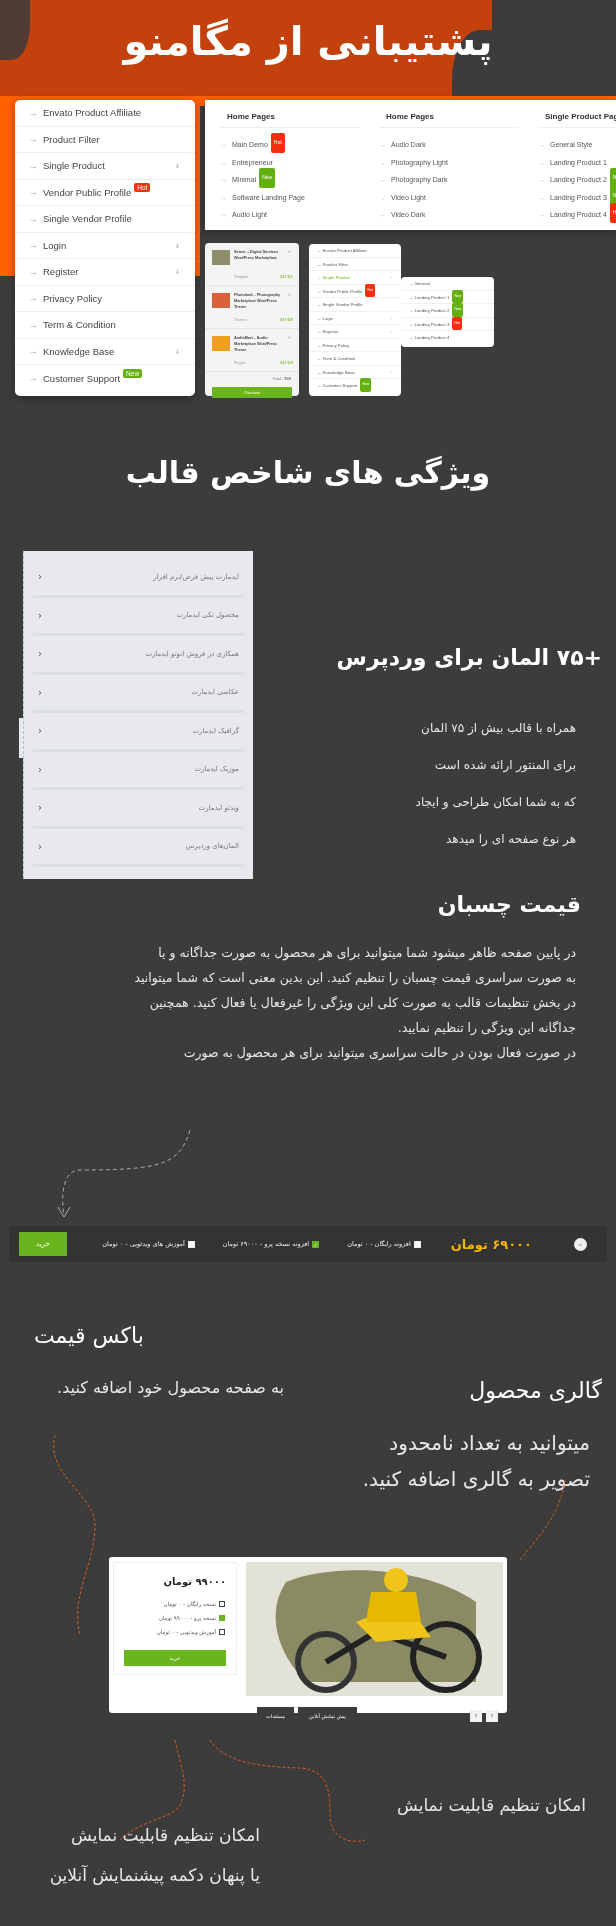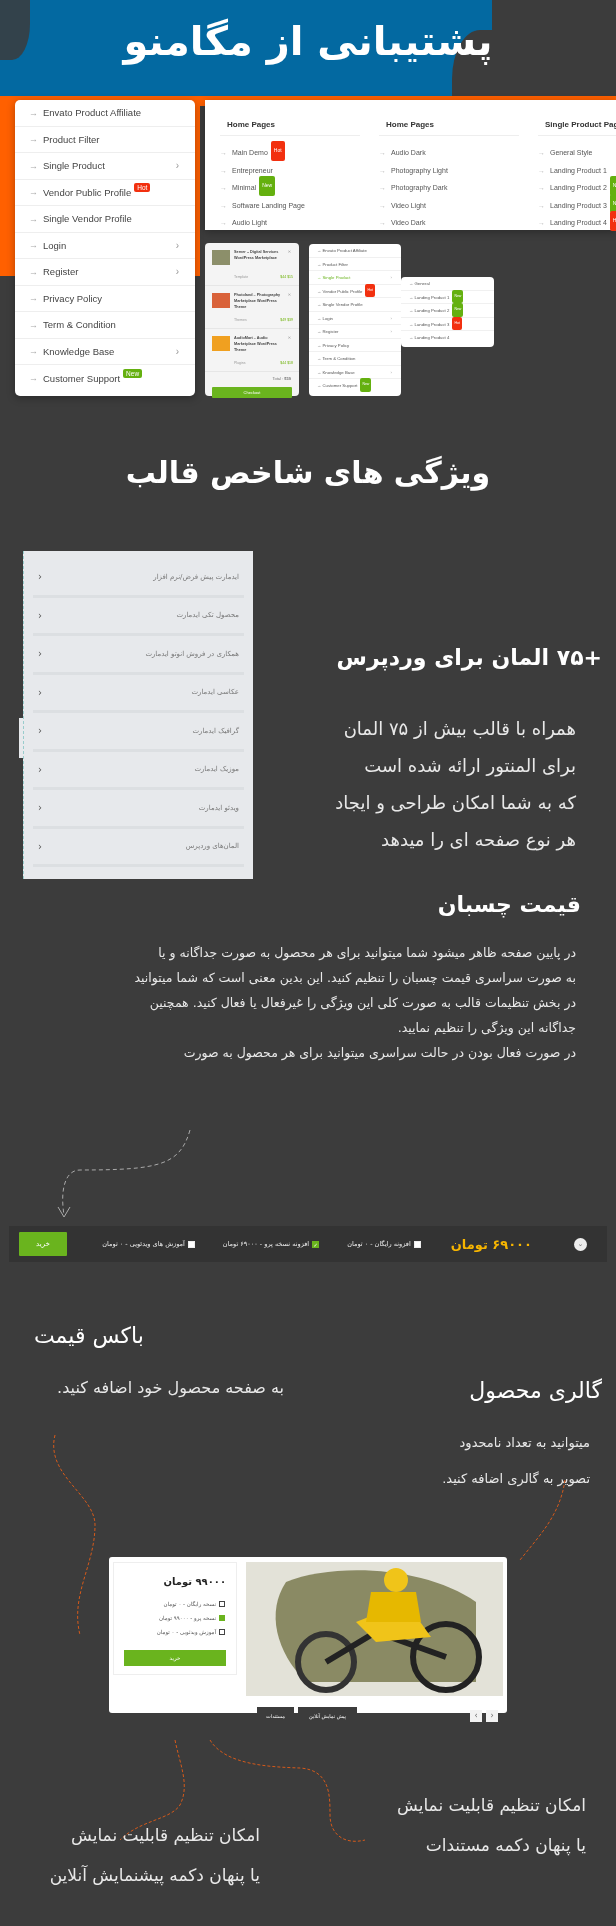--- a/index.html
+++ b/index.html
@@ -1,37 +1,37 @@
 <!DOCTYPE html>
 <html><head>
 <meta charset="utf-8">
 <style>
   * { box-sizing: border-box; margin: 0; padding: 0; }
   body { width: 616px; height: 1926px; background: #3c3c3c; font-family: "DejaVu Sans", sans-serif; position: relative; overflow: hidden; color: #fff; }
   
-  .hero { position: absolute; left: 0; top: 0; width: 492px; height: 96px; background: #0369a1; }
+  .hero { position: absolute; left: 0; top: 0; width: 492px; height: 96px; background: #c2410c; }
   .hero-splat-l { position: absolute; left: 0; top: 0; width: 30px; height: 60px; background: #3c3c3c; border-radius: 0 0 60% 0; opacity: .85; }
   .hero-splat-r { position: absolute; right: 0; top: 30px; width: 40px; height: 70px; background: #3c3c3c; border-radius: 70% 0 0 0; }
   .hero-title { position: absolute; left: 0; top: 18px; width: 616px; text-align: center; font-size: 40px; font-weight: bold; color: #fff; direction: rtl; }
   .orange-bg { position: absolute; left: 0; top: 96px; width: 200px; height: 180px; background: #ff6000; }
   .orange-bg2 { position: absolute; left: 200px; top: 96px; width: 416px; height: 10px; background: #ff6000; }
 
   
   .menu-card { position: absolute; left: 15px; top: 100px; width: 180px; height: 296px; background: #fff; border-radius: 5px; box-shadow: 0 2px 8px rgba(0,0,0,.3); }
   .menu-item { height: 26.5px; border-bottom: 1px solid #eee; display: flex; align-items: center; padding-left: 14px; font-size: 9.5px; color: #444; font-family: "Liberation Sans", sans-serif; position: relative; }
   .menu-item:last-child { border-bottom: none; }
   .menu-item .arrow { color: #aaa; width: 14px; font-size: 9px; }
   .menu-item .chev { position: absolute; right: 16px; color: #999; font-size: 10px; }
   .badge { display: inline-block; font-size: 6.5px; color: #fff; padding: 1px 3px; border-radius: 2px; margin-left: 3px; position: relative; top: -5px; font-family: "Liberation Sans", sans-serif; }
   .badge.hot { background: #f2300f; }
   .badge.new { background: #64b00f; }
 
   
   .mega { position: absolute; left: 205px; top: 100px; width: 411px; height: 130px; background: #fff; box-shadow: 0 2px 8px rgba(0,0,0,.3); }
-  .mega-col { position: absolute; top: 8px; }
+  .mega-col { position: absolute; top: 0; }
   .mega-col h4 { font-size: 8px; color: #333; font-family: "Liberation Sans", sans-serif; font-weight: bold; height: 28px; line-height: 34px; border-bottom: 1px solid #eee; padding-left: 7px; }
   .mega-col .mi { font-size: 7px; color: #555; height: 17.5px; line-height: 17.5px; font-family: "Liberation Sans", sans-serif; white-space: nowrap; }
   .mega-col .mi .arr { color: #bbb; margin-right: 5px; }
   .mega-col .list { padding-top: 8px; }
   .mega .badge { font-size: 5px; top: -3px; }
 
   
   .cart { position: absolute; left: 205px; top: 243px; width: 94px; height: 153px; background: #f4f4f4; border-radius: 4px; }
   .cart-item { height: 43px; border-bottom: 1px solid #e6e6e6; position: relative; }
   .cart-thumb { position: absolute; left: 7px; top: 7px; width: 18px; height: 15px; }
@@ -263,21 +263,21 @@
       <span>ویدئو ایدمارت</span>
       <span class="chev-l">‹</span>
     </div>
   <div class="wp-item">
       <span>المان‌های وردپرس</span>
       <span class="chev-l">‹</span>
     </div>
 </div>
 
 <div class="h-feat" style="right:14px;top:645px;font-size:22px;">+۷۵ المان برای وردپرس</div>
-<div class="p-feat" style="right:40px;top:710px;font-size:18px;line-height:37px;">
+<div class="p-feat" style="right:40px;top:710px;font-size:12px;line-height:37px;">
   <div>همراه با قالب بیش از ۷۵ المان</div>
   <div>برای المنتور ارائه شده است</div>
   <div>که به شما امکان طراحی و ایجاد</div>
   <div>هر نوع صفحه ای را میدهد</div>
 </div>
 
 <div class="h-feat" style="right:35px;top:892px;font-size:22px;">قیمت چسبان</div>
 <div class="p-feat" style="right:40px;top:940px;width:540px;font-size:12.5px;line-height:25px;">
   <div>در پایین صفحه ظاهر میشود شما میتوانید برای هر محصول به صورت جداگانه و یا</div>
   <div>به صورت سراسری قیمت چسبان را تنظیم کنید. این بدین معنی است که شما میتوانید</div>
@@ -308,21 +308,21 @@
     </div>
   <div class="buy">خرید</div>
 </div>
 
 <div class="h-feat" style="left:34px;top:1323px;font-size:22px;font-weight:normal;">باکس قیمت</div>
 <div class="p-feat" style="left:22px;top:1370px;width:262px;font-size:16px;line-height:36px;">
   <div>به صفحه محصول خود اضافه کنید.</div>
 </div>
 
 <div class="h-feat" style="right:14px;top:1378px;font-size:22px;font-weight:normal;">گالری محصول</div>
-<div class="p-feat" style="right:26px;top:1425px;font-size:13px;line-height:36px;text-align:right;">
+<div class="p-feat" style="right:26px;top:1425px;font-size:20px;line-height:36px;text-align:right;">
   <div>میتوانید به تعداد نامحدود</div>
   <div>تصویر به گالری اضافه کنید.</div>
 </div>
 
 <svg class="dashed" style="left:0;top:1435px;" width="616" height="491">
   <path d="M55 0 C 45 40, 95 60, 95 90 C 95 130, 70 160, 80 200" stroke="#d65a1a" stroke-width="1" fill="none" stroke-dasharray="3,2"></path>
   <path d="M565 45 C 560 80, 540 100, 520 125" stroke="#d65a1a" stroke-width="1" fill="none" stroke-dasharray="3,2"></path>
   <path d="M175 305 C 180 330, 190 350, 180 370 C 170 385, 140 385, 120 405" stroke="#d65a1a" stroke-width="1" fill="none" stroke-dasharray="3,2"></path>
   <path d="M210 305 C 225 330, 270 332, 300 333 C 330 335, 330 360, 330 380 C 330 400, 345 410, 365 405" stroke="#d65a1a" stroke-width="1" fill="none" stroke-dasharray="3,2"></path>
 </svg>
@@ -357,19 +357,18 @@
     <div class="g-buy">خرید</div>
   </div>
   <div class="g-btn" style="left:148px;width:37px;">مستندات</div>
   <div class="g-btn" style="left:189px;width:59px;">پیش نمایش آنلاین</div>
   <div class="g-nav" style="left:361px;">‹</div>
   <div class="g-nav" style="left:377px;">›</div>
 </div>
 
 <div class="p-feat" style="right:30px;top:1785px;font-size:17px;line-height:40px;">
   <div>امکان تنظیم قابلیت نمایش</div>
-  <div>یا پنهان دکمه مستندات</div>
 </div>
 
 <div class="p-feat" style="right:356px;top:1815px;font-size:17px;line-height:40px;">
   <div>امکان تنظیم قابلیت نمایش</div>
   <div>یا پنهان دکمه پیشنمایش آنلاین</div>
 </div>
 
 </body></html>

